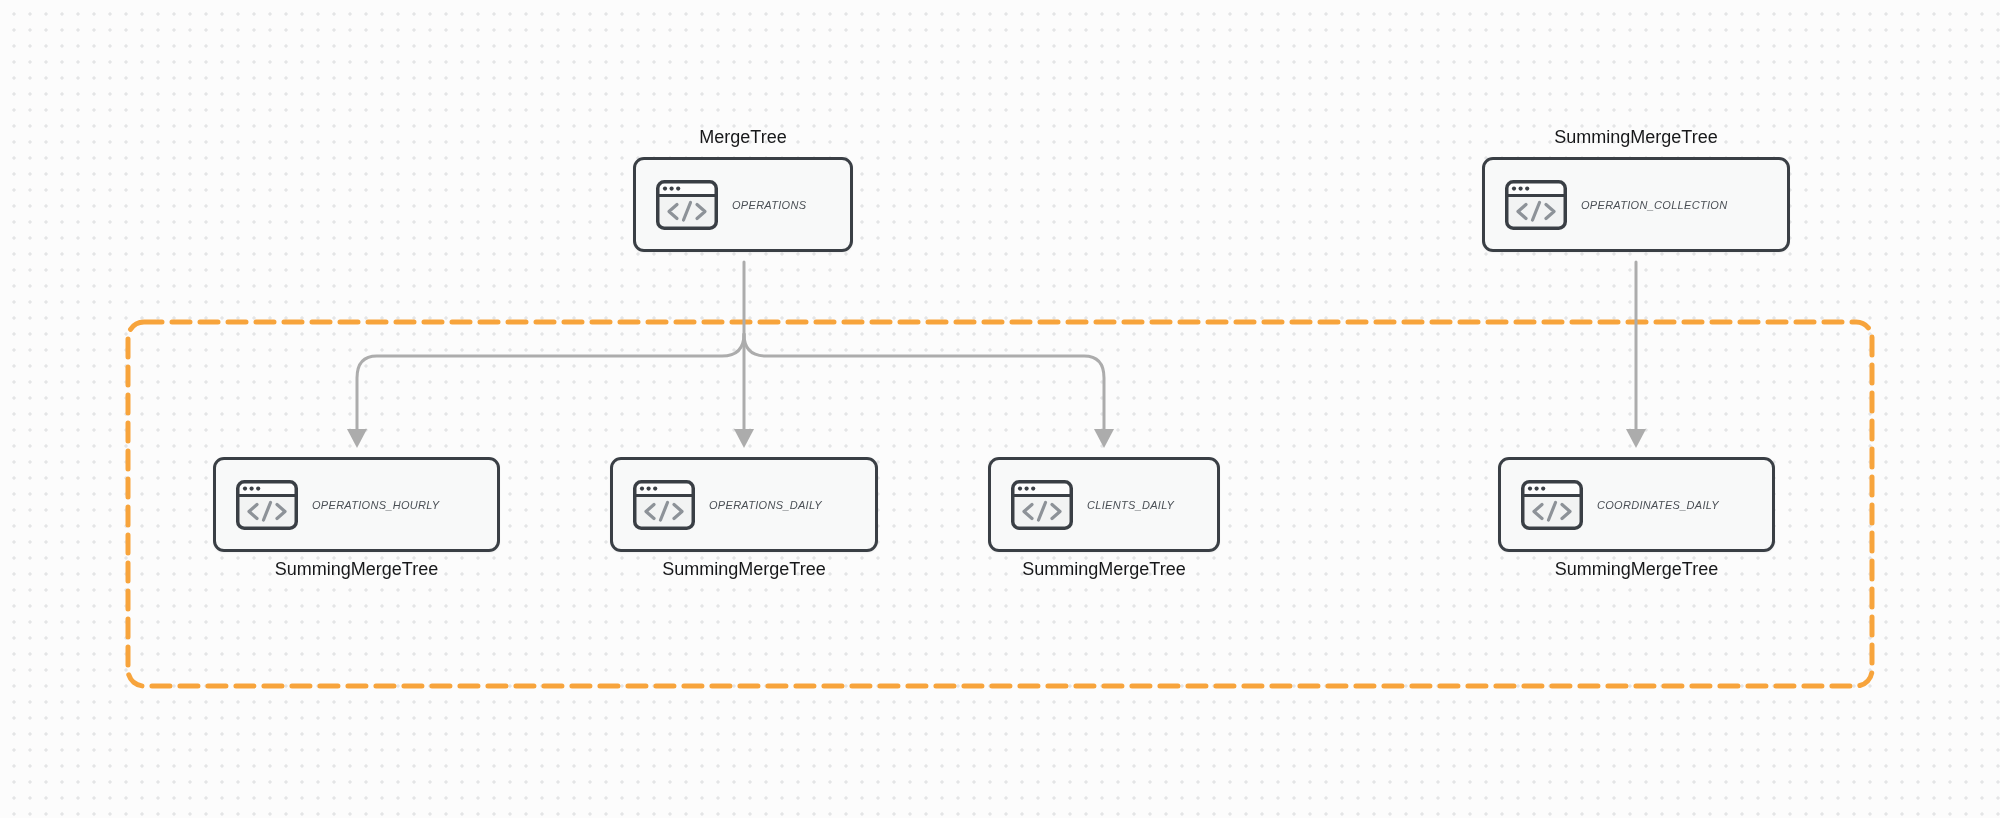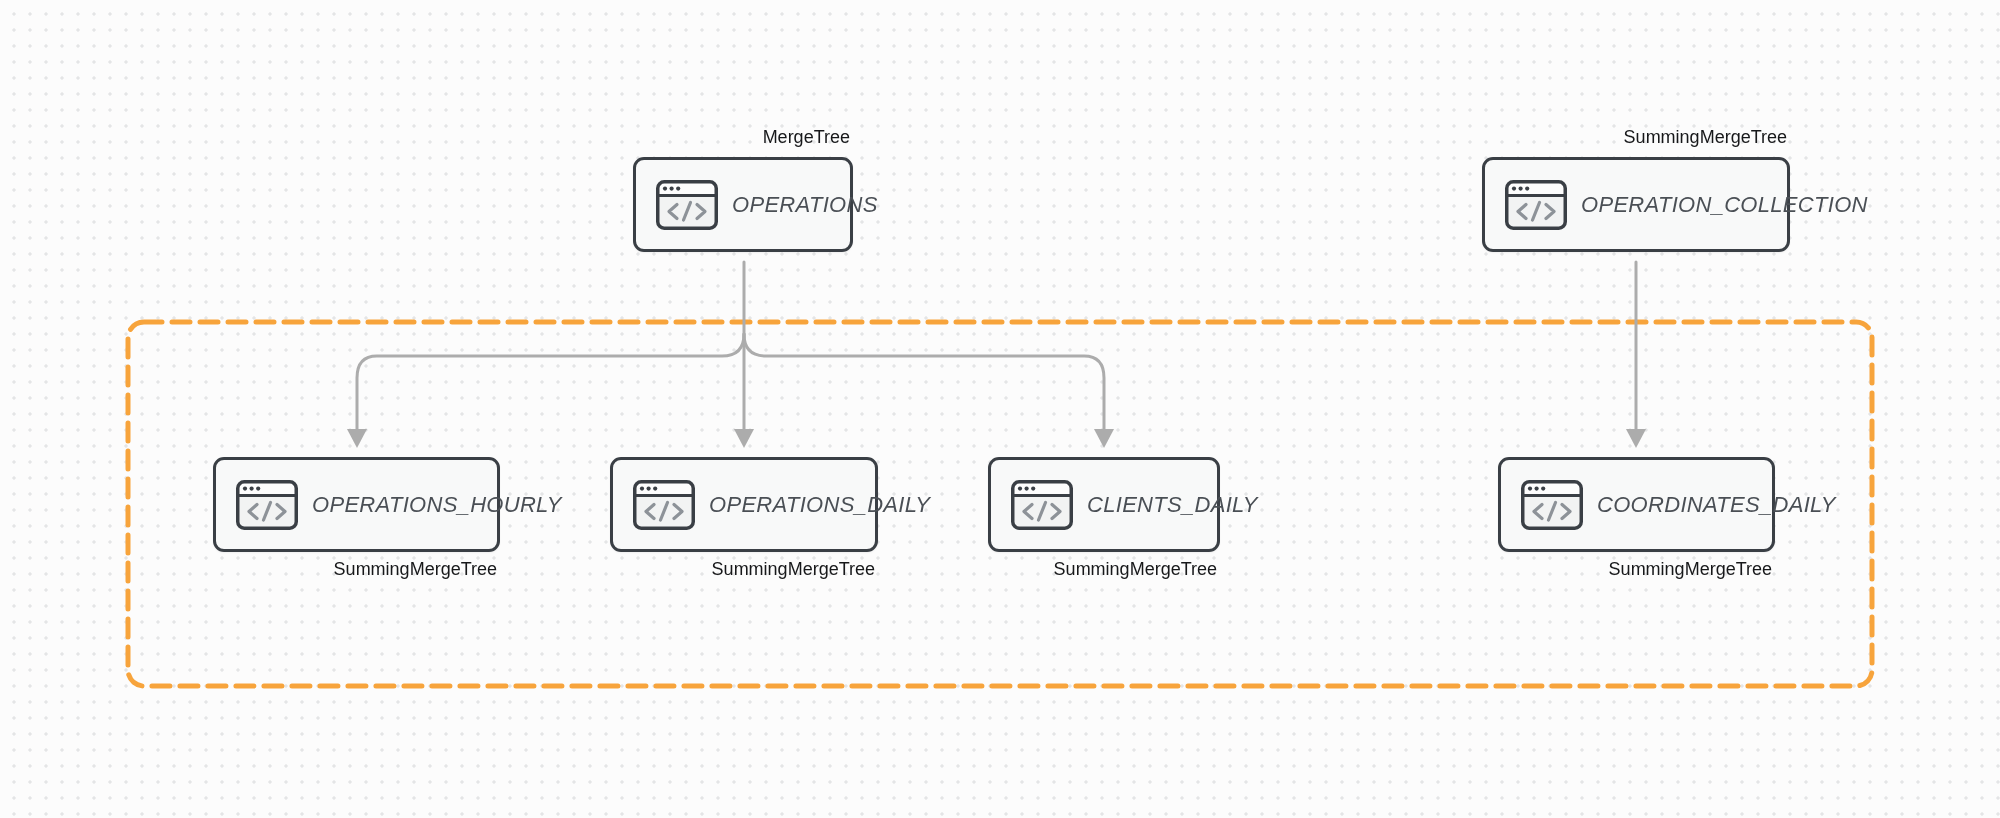--- a/index.html
+++ b/index.html
@@ -30,25 +30,25 @@
   .node{
     position:absolute;height:95px;box-sizing:border-box;
     background:var(--nodeBg);
     border:3px solid var(--nodeBorder);
     border-radius:11px;
     display:flex;align-items:center;
     padding:0 20px;gap:14px;
     box-shadow:0 1px 2px rgba(0,0,0,.05);
   }
   .node-title{
-    font-size:22px;font-style:italic;color:var(--nodeText);
+    font-size:11px;font-style:italic;color:var(--nodeText);
     letter-spacing:.3px;white-space:nowrap;
   }
   .engine{
-    position:absolute;left:0;width:100%;text-align:right;
+    position:absolute;left:0;width:100%;text-align:center;
     font-size:18px;line-height:22px;color:var(--engineText);white-space:nowrap;
   }
   .engine.top{bottom:calc(100% + 12px);}
   .engine.bottom{top:calc(100% + 9px);}
   .group-label{
     position:absolute;right:164px;top:627px;
     font-size:27px;font-weight:500;color:var(--accent);white-space:nowrap;
   }
   .window-icon{flex:0 0 auto;display:block;}
 </style>

